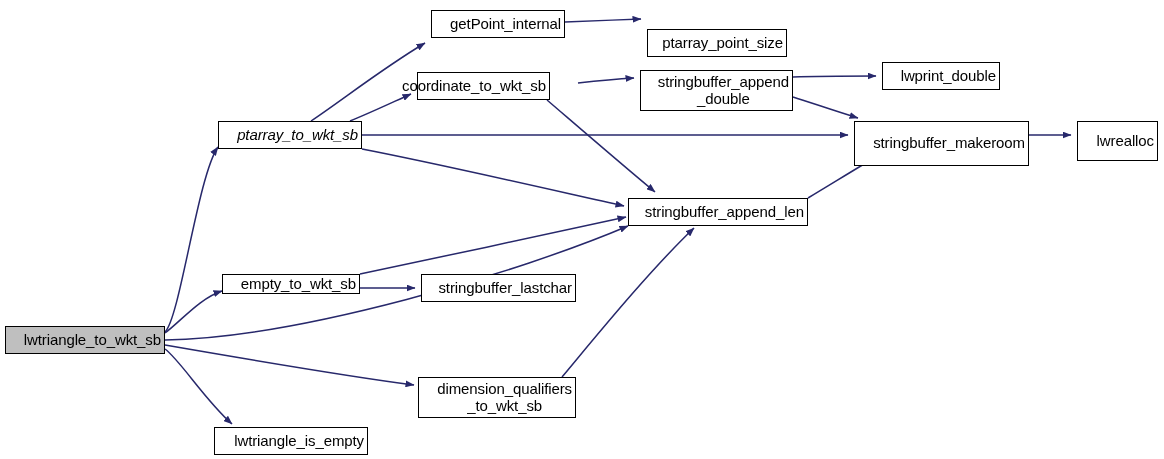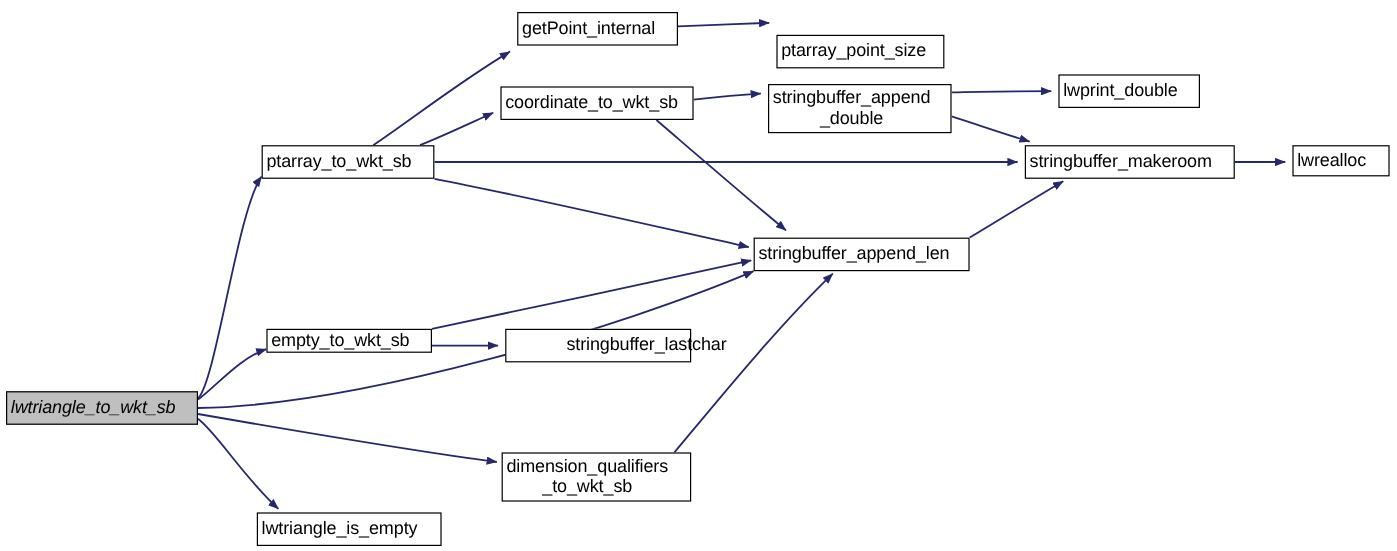--- a/index.html
+++ b/index.html
@@ -25,21 +25,21 @@
     pointer-events: none;
   }
   .gnode {
     position: absolute;
     box-sizing: border-box;
     border: 1px solid #000000;
     background: #ffffff;
     color: #000000;
     display: flex;
     align-items: center;
-    justify-content: flex-start;
+    justify-content: flex-end;
     text-align: center;
     font-size: 15px;
     line-height: 1.12;
     white-space: pre-line;
     letter-spacing: -0.1px;
     z-index: 2;
   }
   .gnode.root {
     background: #bfbfbf;
   }
@@ -74,30 +74,30 @@
         <path d="M 793,77 C 818,76 851,76 876,76" fill="none" stroke="#27286b" stroke-width="1.5" marker-end="url(#arrowhead)"></path>
         <path d="M 793,97 C 812,103 835,111 858,118" fill="none" stroke="#27286b" stroke-width="1.5" marker-end="url(#arrowhead)"></path>
         <path d="M 808,198 C 833,183 862,165 886,151" fill="none" stroke="#27286b" stroke-width="1.5" marker-end="url(#arrowhead)"></path>
         <path d="M 360,288 C 377,288 396,288 415,288" fill="none" stroke="#27286b" stroke-width="1.5" marker-end="url(#arrowhead)"></path>
         <path d="M 360,274 C 432,259 562,231 626,217" fill="none" stroke="#27286b" stroke-width="1.5" marker-end="url(#arrowhead)"></path>
         <path d="M 562,377 C 593,340 648,272 694,228" fill="none" stroke="#27286b" stroke-width="1.5" marker-end="url(#arrowhead)"></path>
         <path d="M 1029,135 C 1043,135 1058,135 1071,135" fill="none" stroke="#27286b" stroke-width="1.5" marker-end="url(#arrowhead)"></path>
       </g>
   </svg>
   <div id="node-layer">
-      <div class="gnode root" style="left: 5px; top: 326px; width: 160px; height: 28px; font-style: italic;"><span class="nlabel">lwtriangle_to_wkt_sb</span></div>
-      <div class="gnode" style="left: 218px; top: 121px; width: 144px; height: 28px;"><span class="nlabel">ptarray_to_wkt_sb</span></div>
+      <div class="gnode root" style="left: 5px; top: 326px; width: 160px; height: 28px;"><span class="nlabel">lwtriangle_to_wkt_sb</span></div>
+      <div class="gnode" style="left: 218px; top: 121px; width: 144px; height: 28px; font-style: italic;"><span class="nlabel">ptarray_to_wkt_sb</span></div>
       <div class="gnode" style="left: 222px; top: 274px; width: 138px; height: 20px;"><span class="nlabel">empty_to_wkt_sb</span></div>
       <div class="gnode" style="left: 214px; top: 427px; width: 154px; height: 28px;"><span class="nlabel">lwtriangle_is_empty</span></div>
       <div class="gnode" style="left: 431px; top: 10px; width: 134px; height: 28px;"><span class="nlabel">getPoint_internal</span></div>
-      <div class="gnode" style="left: 417px; top: 72px; width: 161px; height: 28px;"><span class="nlabel">coordinate_to_wkt_sb</span></div>
+      <div class="gnode" style="left: 417px; top: 72px; width: 133px; height: 28px;"><span class="nlabel">coordinate_to_wkt_sb</span></div>
       <div class="gnode" style="left: 421px; top: 274px; width: 155px; height: 28px; padding-left: 47px;"><span class="nlabel">stringbuffer_lastchar</span></div>
       <div class="gnode" style="left: 418px; top: 377px; width: 158px; height: 41px;"><span class="nlabel">dimension_qualifiers
 _to_wkt_sb</span></div>
       <div class="gnode" style="left: 647px; top: 5px; width: 140px; height: 28px; margin-top: 24px;"><span class="nlabel">ptarray_point_size</span></div>
       <div class="gnode" style="left: 640px; top: 70px; width: 153px; height: 41px;"><span class="nlabel">stringbuffer_append
 _double</span></div>
       <div class="gnode" style="left: 628px; top: 198px; width: 180px; height: 28px;"><span class="nlabel">stringbuffer_append_len</span></div>
       <div class="gnode" style="left: 882px; top: 62px; width: 118px; height: 28px;"><span class="nlabel">lwprint_double</span></div>
-      <div class="gnode" style="left: 854px; top: 121px; width: 175px; height: 28px;"><span class="nlabel">stringbuffer_makeroom</span></div>
-      <div class="gnode" style="left: 1077px; top: 121px; width: 81px; height: 26px;"><span class="nlabel">lwrealloc</span></div>
+      <div class="gnode" style="left: 854px; top: 121px; width: 175px; height: 45px;"><span class="nlabel">stringbuffer_makeroom</span></div>
+      <div class="gnode" style="left: 1077px; top: 121px; width: 81px; height: 40px;"><span class="nlabel">lwrealloc</span></div>
     </div>
 </div>
 
 </body></html>

